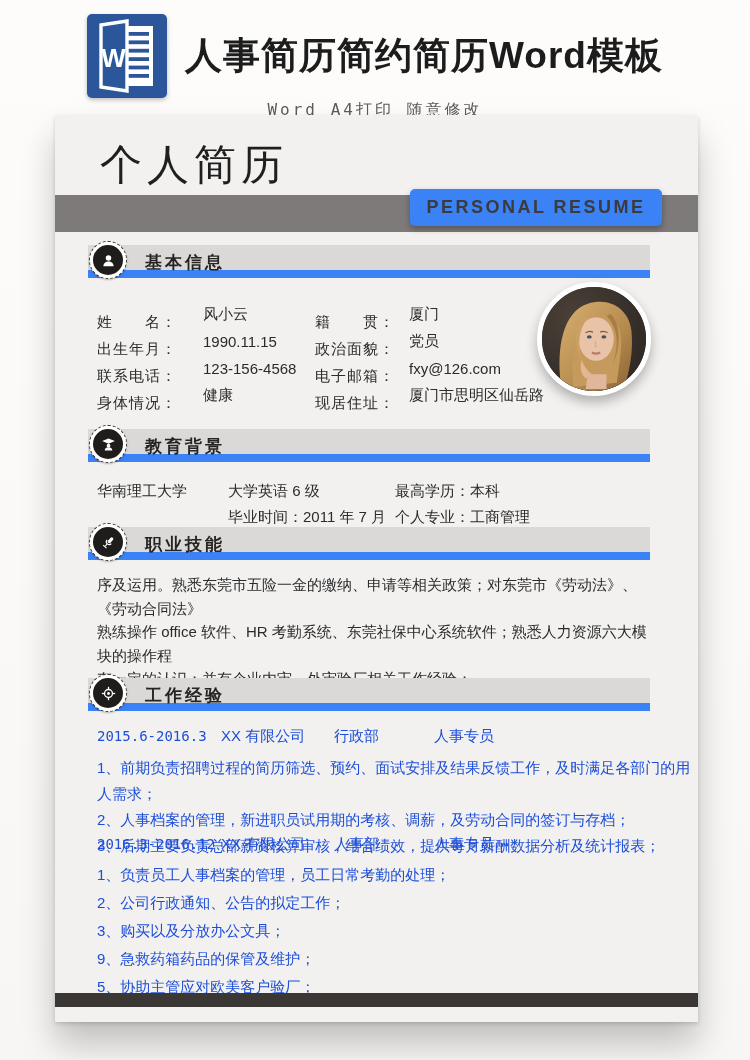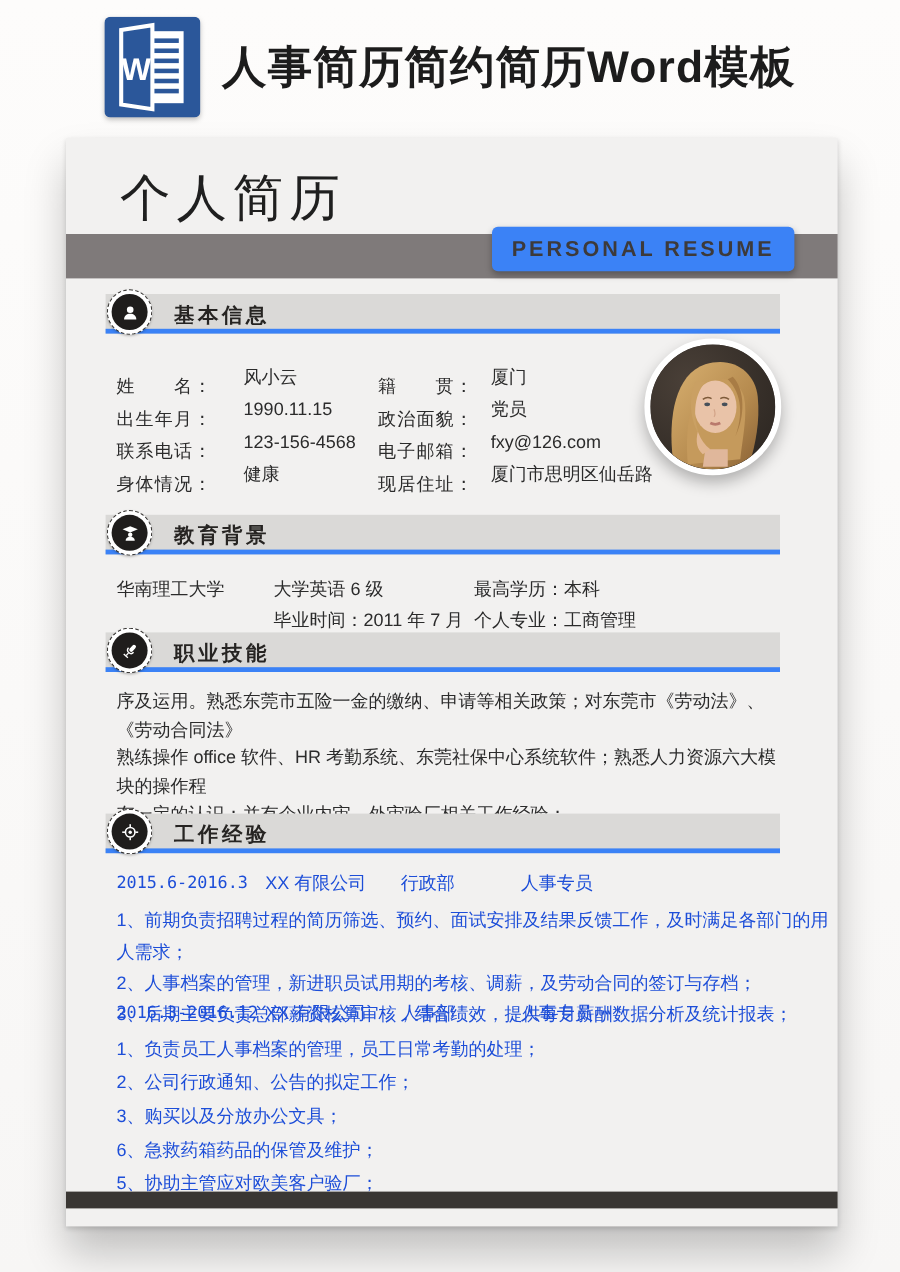--- a/index.html
+++ b/index.html
@@ -29,21 +29,21 @@
   .banner-badge {
     position:absolute; left:355px; top:74px; width:252px; height:37px;
     background:#3b82f6; border-radius:5px; box-shadow:0 3px 6px rgba(0,0,0,.3);
     display:flex; align-items:center; justify-content:center;
   }
   .banner-badge span { font-size:18px; font-weight:700; letter-spacing:2.5px; color:#3d3a3a; }
 
   
   .sec-bar {
     position:absolute; left:33px; width:562px; height:33px;
-    background:#dad9d7; border-bottom:4px solid #3b82f6;
+    background:#dad9d7; border-bottom:8px solid #3b82f6;
   }
   .sec-title { position:absolute; left:57px; top:6px; font-size:17px; font-weight:700; letter-spacing:3px; color:#262422; }
   .icon-badge {
     position:absolute; left:1px; top:-4px; width:38px; height:38px;
     border:1.6px dashed #3c3a38; border-radius:50%; background:#fff;
     display:flex; align-items:center; justify-content:center;
     box-shadow:0 1px 2px rgba(0,0,0,.25);
   }
   .icon-badge .disc { width:30px; height:30px; background:#1f1d1c; border-radius:50%; display:flex; align-items:center; justify-content:center; }
   .icon-badge svg { width:17px; height:17px; }
@@ -97,20 +97,21 @@
       <rect x="20.5" y="13.2" width="10.5" height="1.9" fill="#2b579a"></rect>
       <rect x="20.5" y="17.4" width="10.5" height="1.9" fill="#2b579a"></rect>
       <rect x="20.5" y="21.6" width="10.5" height="1.9" fill="#2b579a"></rect>
       <rect x="20.5" y="25.8" width="10.5" height="1.9" fill="#2b579a"></rect>
       <rect x="20.5" y="30" width="10.5" height="1.9" fill="#2b579a"></rect>
       <polygon points="7,5.5 20,3.5 20,38.5 7,36.5" fill="#2b579a" stroke="#fff" stroke-width="1.7"></polygon>
       <text x="13.3" y="26.5" text-anchor="middle" font-size="13" font-weight="bold" font-family="Liberation Sans, sans-serif" fill="#ffffff">W</text>
     </svg>
     <div class="site-title">人事简历简约简历Word模板</div>
   </div>
+  <div class="site-subtitle">Word A4打印 随意修改</div>
 </div>
 
 <div class="page">
 
   <div class="resume-title">个人简历</div>
 
   <div class="band"></div>
   <div class="banner-badge">
     <span>PERSONAL RESUME</span>
   </div>
@@ -278,19 +279,19 @@
     <div class="job-head">
       <span class="j-c1">2016.3-2016.12</span>
       <span class="j-c2">XX 有限公司</span>
       <span class="j-c3">人事部</span>
       <span>人事专员</span>
     </div>
     <div class="duties" style="margin-top:6px;">
       <div>1、负责员工人事档案的管理，员工日常考勤的处理；</div>
       <div>2、公司行政通知、公告的拟定工作；</div>
       <div>3、购买以及分放办公文具；</div>
-      <div>6、急救药箱药品的保管及维护；</div>
+      <div>9、急救药箱药品的保管及维护；</div>
       <div>5、协助主管应对欧美客户验厂；</div>
     </div>
   </div>
 
   <div class="bottom-bar"></div>
 </div>
 
 </body></html>

